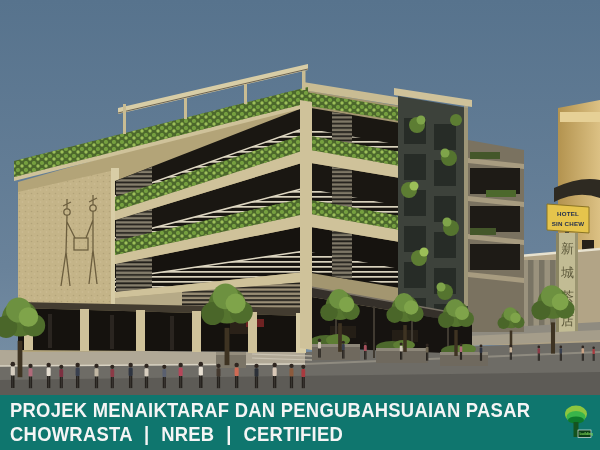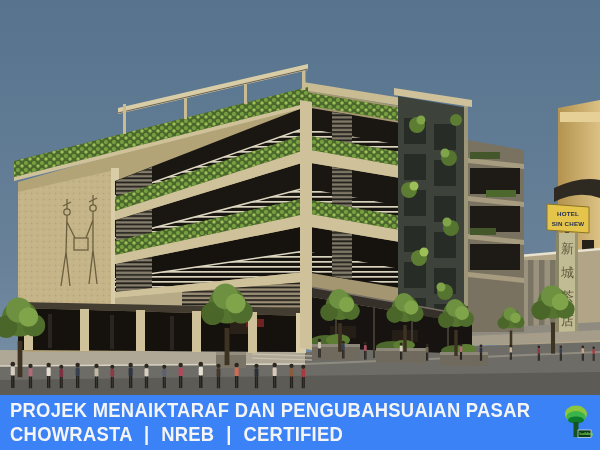--- a/index.html
+++ b/index.html
@@ -1,18 +1,18 @@
 <!DOCTYPE html>
 <html><head>
 <meta charset="utf-8">
 <style>
   html,body{margin:0;padding:0;background:#000;}
   .stage{position:relative;width:600px;height:450px;overflow:hidden;background:#5a7590;font-family:"Liberation Sans",sans-serif;}
   .scene{position:absolute;top:0;left:0;}
-  .banner{position:absolute;left:0;top:395px;width:600px;height:55px;background:#3b82f6;color:#f5f5f5;}
+  .banner{position:absolute;left:0;top:395px;width:600px;height:55px;background:#0f766e;color:#f5f5f5;}
   .banner-text{position:absolute;left:10px;top:4px;transform:scaleX(0.92);transform-origin:0 0;white-space:nowrap;}
   .banner-line{font-size:20px;font-weight:700;line-height:1.18;letter-spacing:.3px;}
   .banner-line.l2{word-spacing:7px;}
   .logo{position:absolute;right:7px;top:8px;width:32px;height:42px;}
   .logo-caption{font-size:3.6px;fill:#7ed957;font-weight:700;}
   .hotel-sign-text{font-size:6.2px;font-weight:700;fill:#23304e;letter-spacing:.2px;}
   .cjk{font-size:13px;fill:#4e4a2e;opacity:.85;font-family:"DejaVu Sans",sans-serif;}
 </style>
 </head>
 <body>

